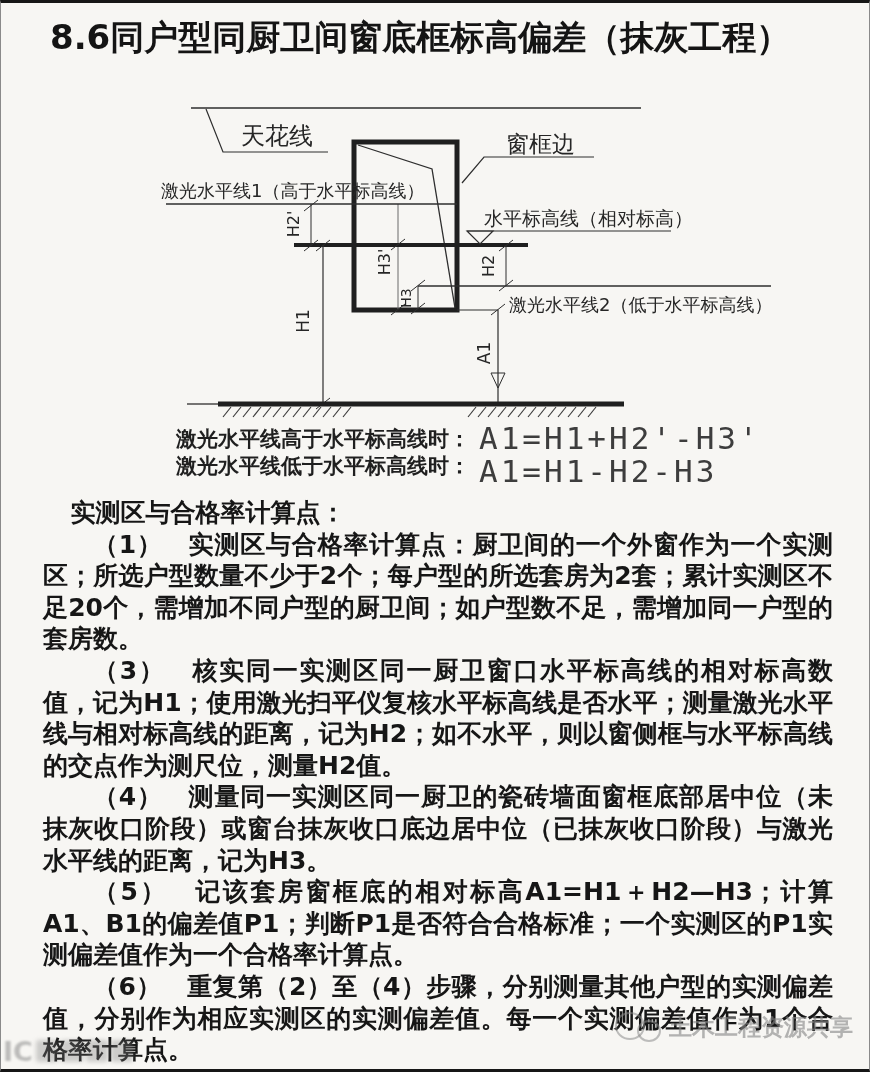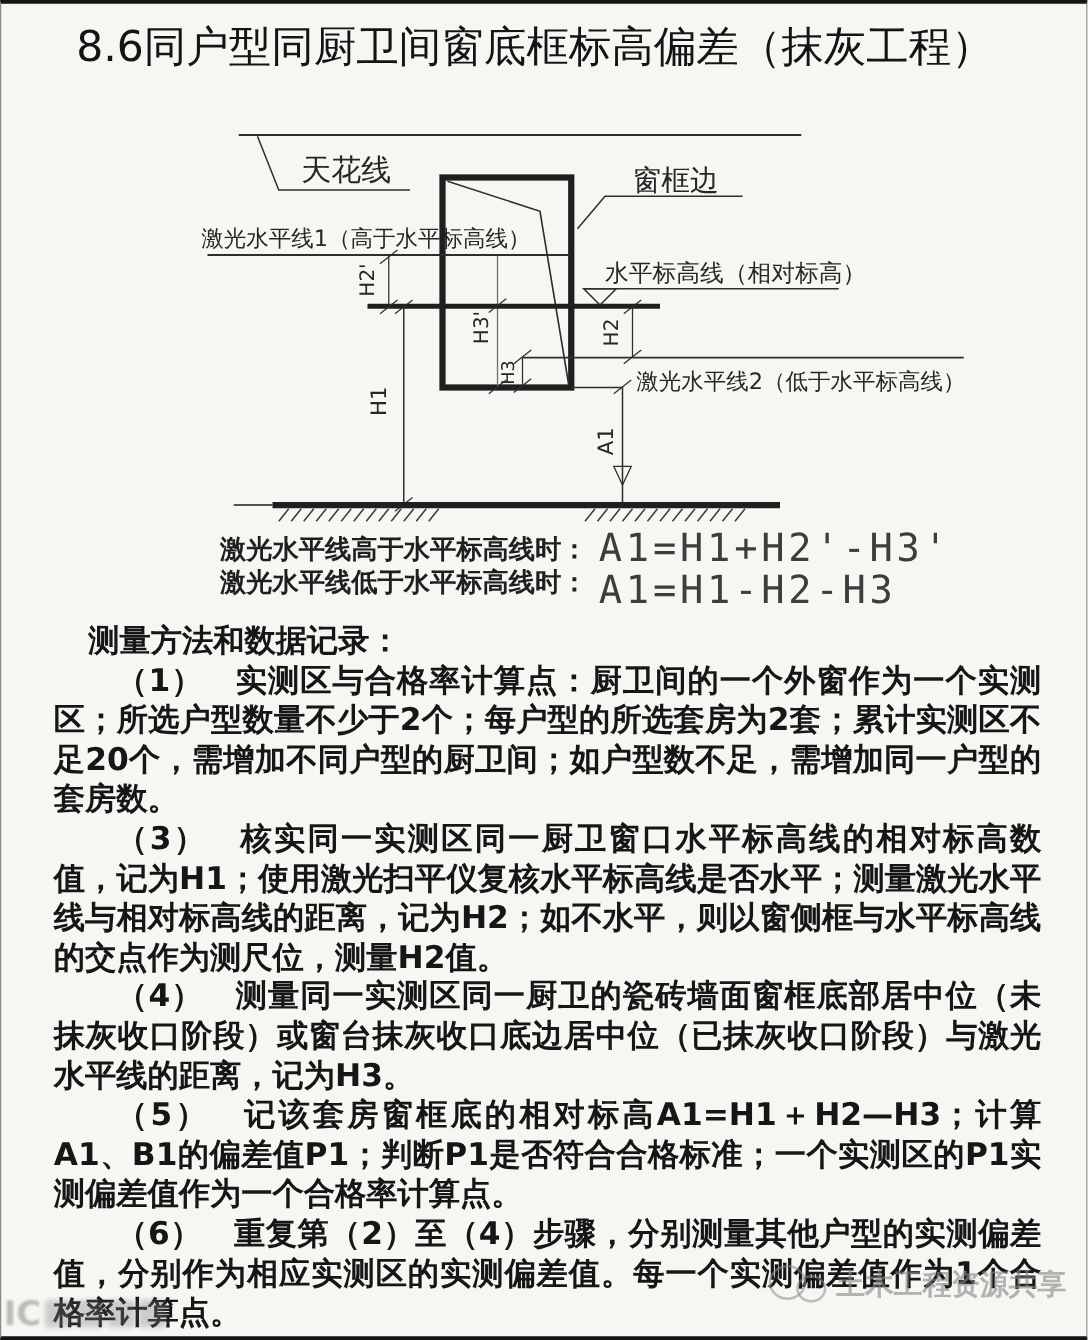--- a/index.html
+++ b/index.html
@@ -3,22 +3,22 @@
 <meta charset="utf-8">
 <style>
   html,body{margin:0;padding:0;background:#dcdcdc;}
   .page{
     position:relative;width:870px;height:1072px;margin:0 auto;
     background:#f7f6f3;box-sizing:border-box;overflow:hidden;
     border:1px solid #8a8a8a;border-top:3px solid #161616;border-bottom:3px solid #161616;
     font-family:"DejaVu Sans","Liberation Sans",sans-serif;color:#1a1a1a;
   }
   .title{
-    position:absolute;left:60px;top:12px;width:800px;
-    font-size:34px;font-weight:normal;letter-spacing:0;color:#141414;white-space:nowrap;
+    position:absolute;left:49px;top:12px;width:800px;
+    font-size:34px;font-weight:bold;letter-spacing:0;color:#141414;white-space:nowrap;
   }
   .diagram-svg{position:absolute;left:0;top:0;}
   .cad-label{font-family:"DejaVu Sans","Liberation Sans",sans-serif;fill:#262626;}
   .dim-label{font-family:"DejaVu Sans","Liberation Sans",sans-serif;fill:#262626;}
   .formula-cond{font-family:"DejaVu Sans","Liberation Sans",sans-serif;font-weight:bold;fill:#1f1f1f;}
   .formula-expr{font-family:"DejaVu Sans Mono","Liberation Mono",monospace;fill:#3d3d3d;letter-spacing:3px;}
   .bodytext{
     position:absolute;left:42px;top:494px;width:790px;
     font-size:25px;line-height:31.6px;font-weight:bold;color:#161616;
     text-align:justify;
@@ -156,21 +156,21 @@
       <line x1="587" y1="414" x2="595" y2="404"></line>
     </g>
 
     <text class="formula-cond" x="175" y="443" font-size="21">激光水平线高于水平标高线时：</text>
     <text class="formula-expr" x="478" y="446" font-size="31">A1=H1+H2'-H3'</text>
     <text class="formula-cond" x="175" y="470" font-size="21">激光水平线低于水平标高线时：</text>
     <text class="formula-expr" x="478" y="479" font-size="31">A1=H1-H2-H3</text>
   </svg>
 
   <div class="bodytext">
-    <p class="intro">测量方法和数据记录：</p>
+    <p class="intro">实测区与合格率计算点：</p>
     <p class="item">（1）　实测区与合格率计算点：厨卫间的一个外窗作为一个实测区；所选户型数量不少于2个；每户型的所选套房为2套；累计实测区不足20个，需增加不同户型的厨卫间；如户型数不足，需增加同一户型的套房数。</p>
     <p class="item">（3）　核实同一实测区同一厨卫窗口水平标高线的相对标高数值，记为H1；使用激光扫平仪复核水平标高线是否水平；测量激光水平线与相对标高线的距离，记为H2；如不水平，则以窗侧框与水平标高线的交点作为测尺位，测量H2值。</p>
     <p class="item">（4）　测量同一实测区同一厨卫的瓷砖墙面窗框底部居中位（未抹灰收口阶段）或窗台抹灰收口底边居中位（已抹灰收口阶段）与激光水平线的距离，记为H3。</p>
     <p class="item">（5）　记该套房窗框底的相对标高A1=H1＋H2—H3；计算A1、B1的偏差值P1；判断P1是否符合合格标准；一个实测区的P1实测偏差值作为一个合格率计算点。</p>
     <p class="item">（6）　重复第（2）至（4）步骤，分别测量其他户型的实测偏差值，分别作为相应实测区的实测偏差值。每一个实测偏差值作为1个合格率计算点。</p>
   </div>
 
   <div class="wm-right">
     <span class="wm-bubbles">
         <span class="b1"></span>

